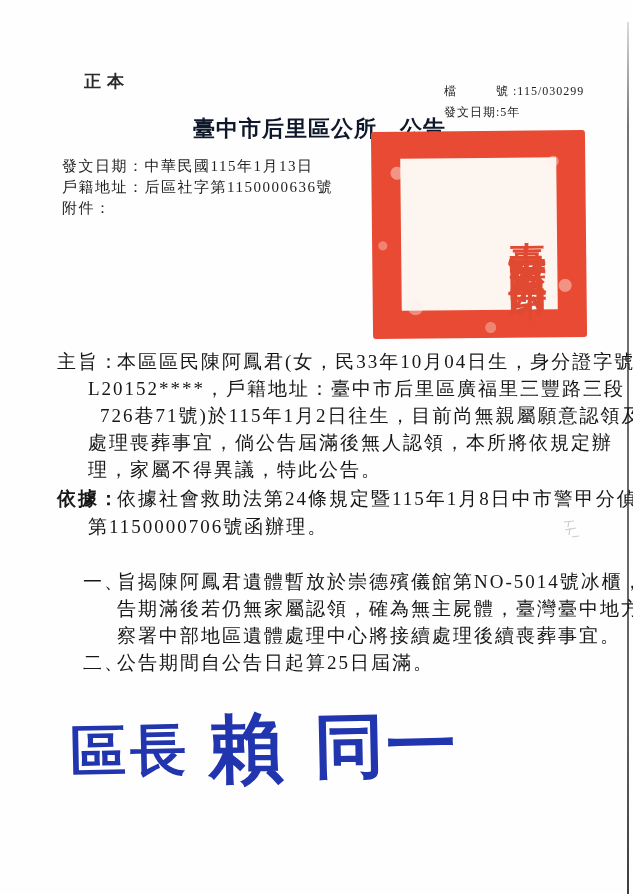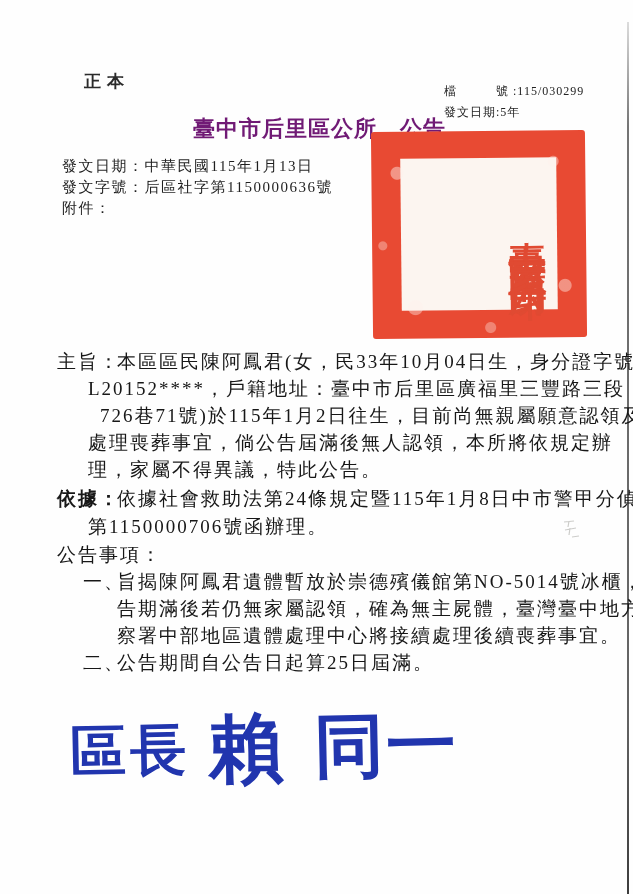--- a/index.html
+++ b/index.html
@@ -23,21 +23,21 @@
   }
   .file-no, .retention {
     position:absolute; left:444px;
     font-size:12px; letter-spacing:1px; color:#222;
     white-space:nowrap;
   }
   .file-no { top:83px;text-align:right; }
   .retention { top:104px; }
   .doc-title {
     position:absolute; left:193px; top:114px;
-    font-size:22px; letter-spacing:1px; font-weight:600; color:#701a75;
+    font-size:22px; letter-spacing:1px; font-weight:600; color:#0f172a;
     white-space:nowrap;
   }
   .meta-line {
     position:absolute; left:62px;
     font-size:15px; letter-spacing:1.5px; color:#1f1f1f;
     white-space:nowrap;
     text-align:center;
   }
   .bl {
     position:absolute;
@@ -95,21 +95,21 @@
   <div class="scan-line"></div>
 
   <div class="copy-label">正本</div>
 
   <div class="file-no">檔　　　號 :115/030299</div>
   <div class="retention">發文日期:5年</div>
 
   <div class="doc-title">臺中市后里區公所　公告</div>
 
   <div class="meta-line" style="top:157px;">發文日期：中華民國115年1月13日</div>
-  <div class="meta-line" style="top:178px;">發文字號：后區社字第1150000636號</div>
+  <div class="meta-line" style="top:178px;">戶籍地址：后區社字第1150000636號</div>
   <div class="meta-line" style="top:199px;">附件：</div>
 
   <div class="stamp">
     <div class="stamp-border">
       <div class="stamp-inner">
         <div class="seal-text">臺中市后里區公所印</div>
       </div>
     </div>
     <div class="stamp-texture"></div>
   </div>
@@ -118,21 +118,20 @@
   <div class="bl" style="left:117px; top:350px;">本區區民陳阿鳳君(女，民33年10月04日生，身分證字號：</div>
   <div class="bl" style="left:88px; top:377px;">L20152****，戶籍地址：臺中市后里區廣福里三豐路三段</div>
   <div class="bl" style="left:100px; top:404px;">726巷71號)於115年1月2日往生，目前尚無親屬願意認領及</div>
   <div class="bl" style="left:88px; top:431px;">處理喪葬事宜，倘公告屆滿後無人認領，本所將依規定辦</div>
   <div class="bl" style="left:88px; top:458px;">理，家屬不得異議，特此公告。</div>
 
   <div class="bl" style="left:57px; top:487px;font-weight:bold;">依據：</div>
   <div class="bl" style="left:117px; top:487px;">依據社會救助法第24條規定暨115年1月8日中市警甲分偵字</div>
   <div class="bl" style="left:88px; top:515px;">第1150000706號函辦理。</div>
 
-  <div class="bl" style="left:57px; top:543px;">公告事項：</div>
 
   <div class="bl" style="left:83px; top:570px;">一、</div>
   <div class="bl" style="left:117px; top:570px;">旨揭陳阿鳳君遺體暫放於崇德殯儀館第NO-5014號冰櫃，公</div>
   <div class="bl" style="left:117px; top:597px;">告期滿後若仍無家屬認領，確為無主屍體，臺灣臺中地方檢</div>
   <div class="bl" style="left:117px; top:624px;">察署中部地區遺體處理中心將接續處理後續喪葬事宜。</div>
 
   <div class="bl" style="left:83px; top:651px;">二、</div>
   <div class="bl" style="left:117px; top:651px;text-align:center;">公告期間自公告日起算25日屆滿。</div>
 
   <svg class="pencil-smudge" width="34" height="34" viewBox="0 0 34 34">

